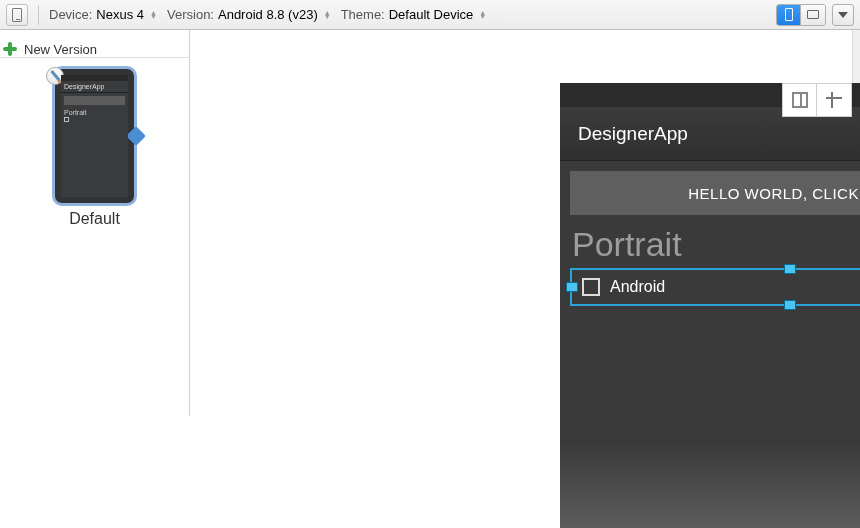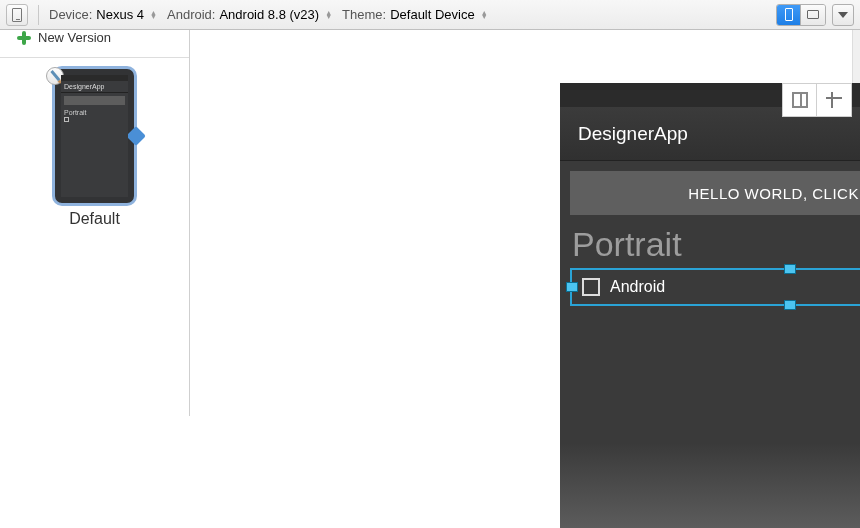--- a/index.html
+++ b/index.html
@@ -30,21 +30,21 @@
   .seg-btn:last-child { border-right:none; }
   .seg-btn.active { background:linear-gradient(#3f9af7,#1e7fe6); }
   .phone-mini { width:8px; height:13px; border:1.5px solid #fff; border-radius:1px; }
   .rect-mini { width:12px; height:9px; border:1.5px solid #666; border-radius:1px; }
   .expand-btn { width:22px; height:22px; margin-left:6px; border:1px solid #b0b0b0; border-radius:3px; background:linear-gradient(#fbfbfb,#e8e8e8); display:flex; align-items:center; justify-content:center; }
   .tri-down { width:0; height:0; border-left:5px solid transparent; border-right:5px solid transparent; border-top:6px solid #555; }
 
   
   .body { flex:1; display:flex; min-height:0; }
   .left { width:190px; border-right:1px solid #cfcfcf; background:#fff; display:flex; flex-direction:column; }
-  .left-row { height:28px; display:flex; align-items:flex-start; padding:0 16px; gap:6px; border-bottom:1px solid #ddd; }
+  .left-row { height:28px; display:flex; align-items:flex-end; padding:0 2px; gap:6px; border-bottom:1px solid #ddd; }
   .left-row.new { background:#fff; }
   .left-row.multi { background:#e8e8e8; }
   .plus-icon { width:16px; height:16px; position:relative; }
   .plus-icon::before, .plus-icon::after { content:""; position:absolute; background:#3da648; border-radius:2px; }
   .plus-icon::before { left:6px; top:1px; width:4px; height:14px; }
   .plus-icon::after  { left:1px; top:6px; width:14px; height:4px; }
   .pencil-icon { width:16px; height:16px; display:flex; align-items:center; justify-content:center; transform:rotate(-40deg); }
   .pencil-icon span { display:block; width:3px; height:12px; background:#5d8fb7; position:relative; }
   .pencil-icon span::after { content:""; position:absolute; bottom:-4px; left:-1px; width:0; height:0; border-left:2.5px solid transparent; border-right:2.5px solid transparent; border-top:4px solid #c08b55; }
   .circle-btn { width:18px; height:18px; border-radius:50%; border:1px solid #aaa; background:linear-gradient(#fdfdfd,#e7e7e7); display:flex; align-items:center; justify-content:center; margin-left:auto; }
@@ -133,21 +133,21 @@
     <div class="tb-labelval">
       <span class="tb-label">Device:</span>
       <span class="tb-val">Nexus 4</span>
       <span class="sort-arrows">
           <span>▲</span>
           <span>▼</span>
         </span>
     </div>
 
     <div class="tb-labelval">
-      <span class="tb-label">Android:</span>
+      <span class="tb-label">Version:</span>
       <span class="tb-val">Android 8.8 (v23)</span>
       <span class="sort-arrows">
           <span>▲</span>
           <span>▼</span>
         </span>
     </div>
 
     <div class="tb-labelval">
       <span class="tb-label">Theme:</span>
       <span class="tb-val">Default Device</span>

